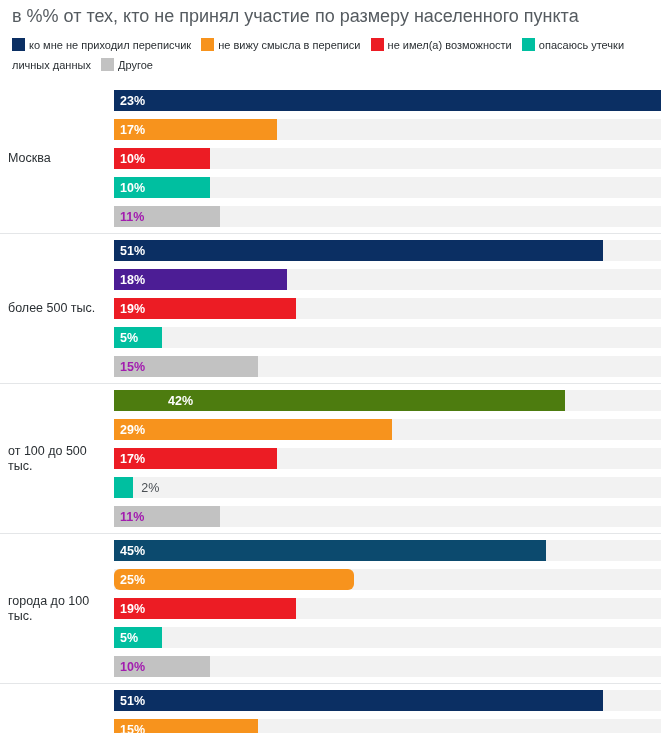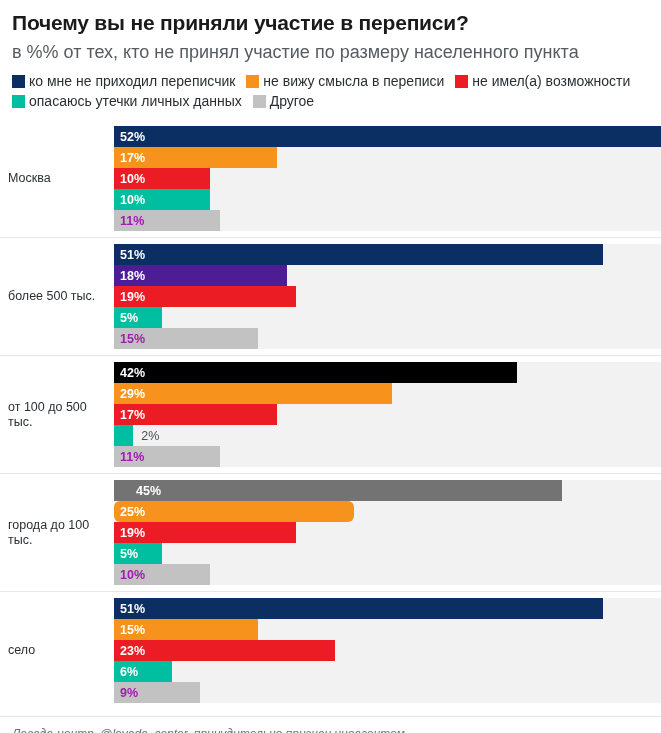--- a/index.html
+++ b/index.html
@@ -40,21 +40,21 @@
     color: #555b60;
     margin: 0;
     padding: 8px 12px 0 12px;
     line-height: 17px;
   }
 
   
   .legend {
     padding: 10px 12px 0 12px;
     line-height: 20px;
-    font-size: 14px;
+    font-size: 11px;
     color: #2a2f33;
   }
   .legend-item {
     display: inline;
     white-space: nowrap;
     margin-right: 7px;
   }
   .legend-swatch {
     display: inline-block;
     width: 13px;
@@ -97,21 +97,21 @@
     position: relative;
     padding: 6px 0 6px 0;
     background: transparent;
   }
   .track {
     position: relative;
     height: 21px;
     background: #f2f2f2;
   }
   .track + .track {
-    margin-top: 0;
+    margin-top: 8px;
   }
   .bar {
     position: absolute;
     left: 0;
     top: 0;
     height: 21px;
     display: flex;
     align-items: center;
   }
   .bar-value {
@@ -144,32 +144,31 @@
     font-style: italic;
     color: #6a7076;
     line-height: 16px;
   }
 </style>
 </head>
 <body>
 
 <div class="chart-root">
 
-  <h1 class="chart-title">Почему вы не приняли участие в переписи?</h1>
   <p class="chart-subtitle">в %% от тех, кто не принял участие по размеру населенного пункта</p>
 
   <div class="legend" id="legend-host"><span class="legend-item"><span class="legend-swatch" style="background: rgb(11, 47, 99);"></span><span class="legend-label">ко мне не приходил переписчик</span></span> <span class="legend-item"><span class="legend-swatch" style="background: rgb(247, 147, 29);"></span><span class="legend-label">не вижу смысла в переписи</span></span> <span class="legend-item"><span class="legend-swatch" style="background: rgb(236, 28, 36);"></span><span class="legend-label">не имел(а) возможности</span></span> <span class="legend-item"><span class="legend-swatch" style="background: rgb(0, 191, 160);"></span><span class="legend-label">опасаюсь утечки личных данных</span></span> <span class="legend-item"><span class="legend-swatch" style="background: rgb(194, 194, 194);"></span><span class="legend-label">Другое</span></span> </div>
 
   <div class="plot" id="plot-host">
       <div class="group">
         <div class="group-label">Москва</div>
         <div class="group-bars">
           <div class="track">
             <div class="bar" style="width: 100%; background: rgb(11, 47, 99);">
-              <span class="bar-value">52%</span>
+              <span class="bar-value">23%</span>
             </div>
           </div>
           <div class="track">
             <div class="bar" style="width: 29.8246%; background: rgb(247, 147, 29);">
               <span class="bar-value">17%</span>
             </div>
           </div>
           <div class="track">
             <div class="bar" style="width: 17.5439%; background: rgb(236, 28, 36);">
               <span class="bar-value">10%</span>
@@ -214,21 +213,21 @@
             <div class="bar" style="width: 26.3158%; background: rgb(194, 194, 194);">
               <span class="bar-value muted">15%</span>
             </div>
           </div>
         </div>
       </div>
       <div class="group">
         <div class="group-label">от 100 до 500 тыс.</div>
         <div class="group-bars">
           <div class="track">
-            <div class="bar" style="width: 73.6842%; background: #000000;">
+            <div class="bar" style="width: 73.6842%; background: #4d7c0f; padding-left: 48px;">
               <span class="bar-value">42%</span>
             </div>
           </div>
           <div class="track">
             <div class="bar" style="width: 50.8772%; background: rgb(247, 147, 29);">
               <span class="bar-value">29%</span>
             </div>
           </div>
           <div class="track">
             <div class="bar" style="width: 29.8246%; background: rgb(236, 28, 36);">
@@ -244,21 +243,21 @@
             <div class="bar" style="width: 19.2982%; background: rgb(194, 194, 194);">
               <span class="bar-value muted">11%</span>
             </div>
           </div>
         </div>
       </div>
       <div class="group">
         <div class="group-label">города до 100 тыс.</div>
         <div class="group-bars">
           <div class="track">
-            <div class="bar" style="width: 78.9474%; background: #737373; padding-left: 16px;">
+            <div class="bar" style="width: 78.9474%; background: #0c4a6e;">
               <span class="bar-value">45%</span>
             </div>
           </div>
           <div class="track">
             <div class="bar" style="width: 43.8596%; background: rgb(247, 147, 29); border-radius: 6px;">
               <span class="bar-value">25%</span>
             </div>
           </div>
           <div class="track">
             <div class="bar" style="width: 33.3333%; background: rgb(236, 28, 36);">

